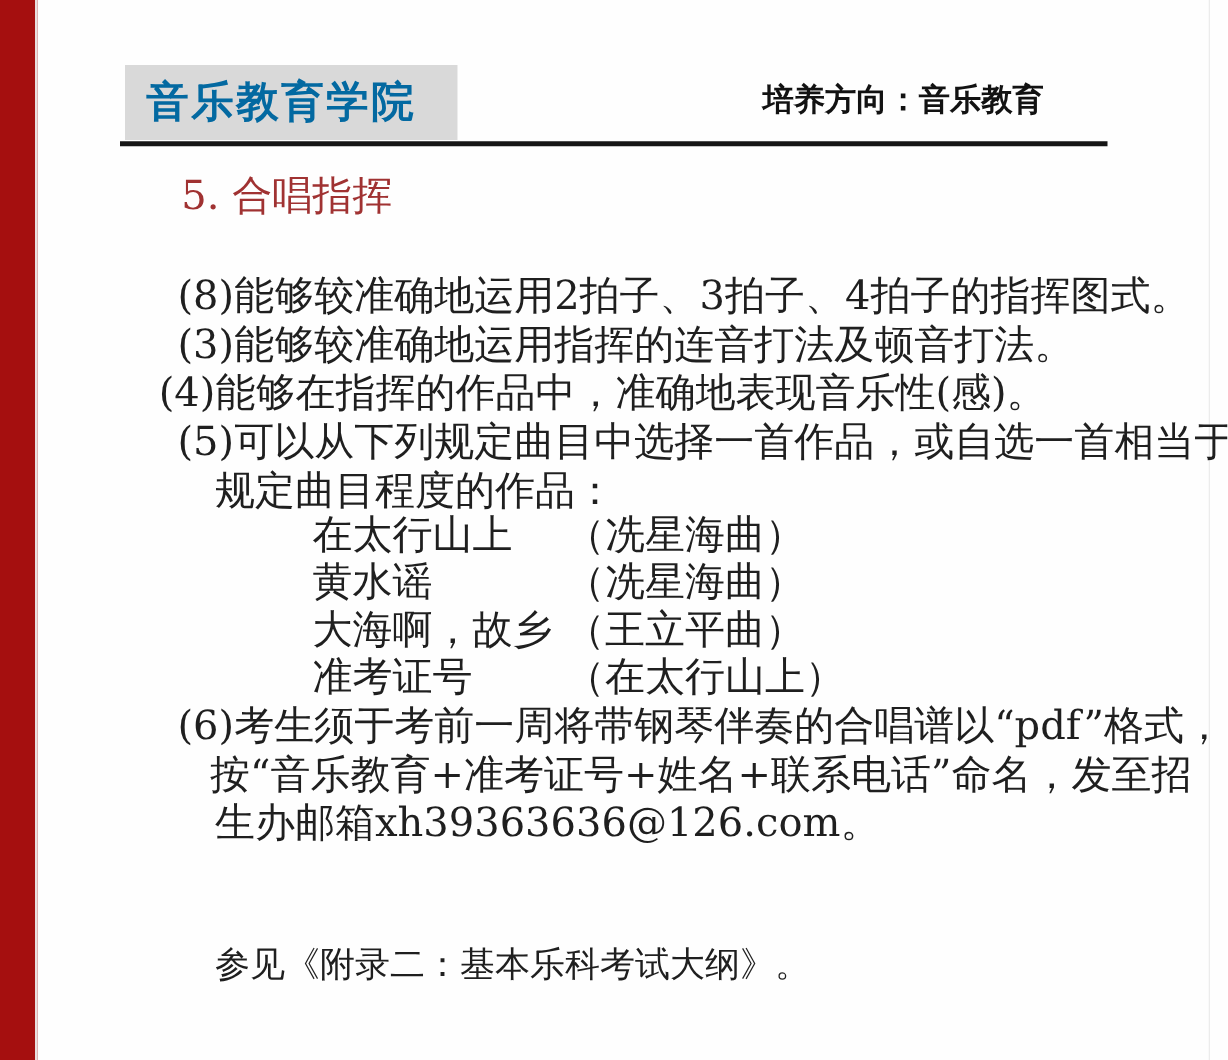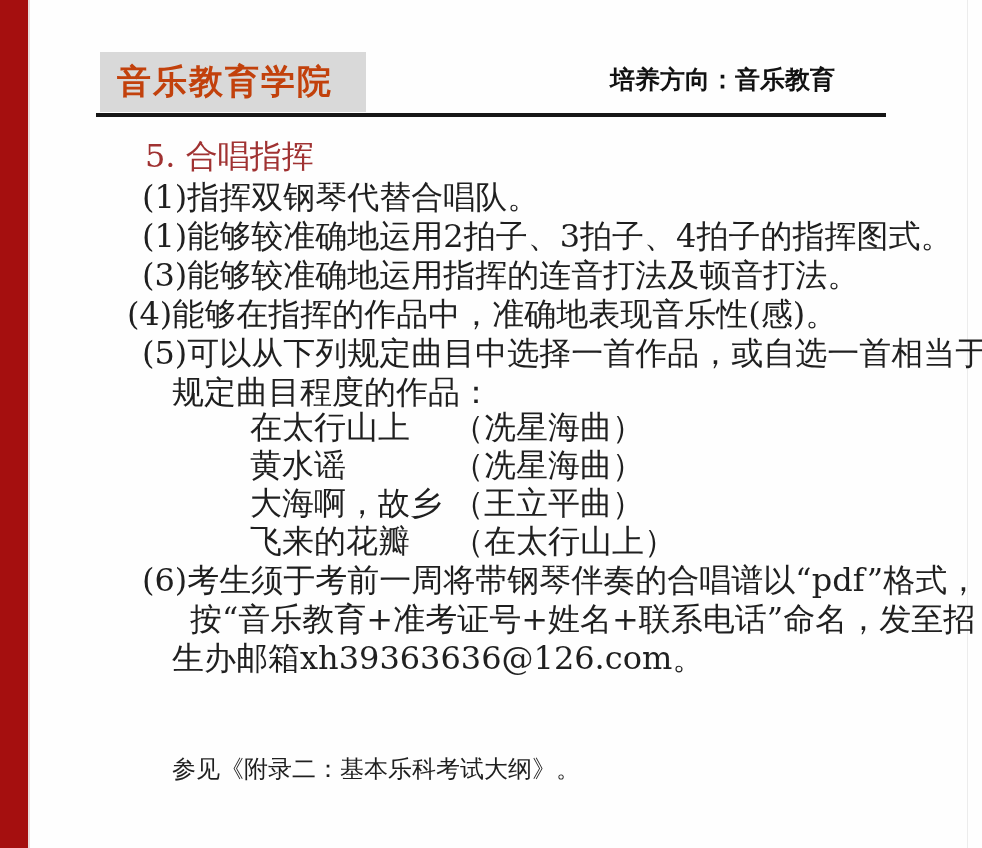--- a/index.html
+++ b/index.html
@@ -33,21 +33,21 @@
     height: 60px;
     background: #d9d9d9;
     display: flex;
     align-items: center;
     padding-left: 17px;
     box-sizing: border-box;
   }
   .college-title {
     font-size: 34px;
     font-weight: 700;
-    color: #c2410c;
+    color: #0369a1;
     letter-spacing: 2px;
     white-space: nowrap;
   }
   .direction-label {
     position: absolute;
     left: 560px;
     top: 63px;
     width: 325px;
     text-align: center;
     font-size: 25px;
@@ -91,21 +91,21 @@
     font-size: 27px;
     font-weight: 700;
     color: #a22121;
     letter-spacing: 1px;
     white-space: nowrap;
   }
   .reference-line {
     position: absolute;
     left: 172px;
     top: 753px;
-    font-size: 24px;
+    font-size: 28px;
     white-space: nowrap;
     color: #1f1f1f;
   }
   .edge-line {
     position: absolute;
     left: 967px;
     top: 0;
     width: 1px;
     height: 848px;
     background: #ececec;
@@ -122,43 +122,42 @@
   <div class="title-box">
     <span class="college-title">音乐教育学院</span>
   </div>
 
   <div class="direction-label">培养方向：音乐教育</div>
 
   <div class="header-rule"></div>
 
   <div class="line red-heading" style="left:145px; top:141px;">5. 合唱指挥</div>
 
-  <div class="line" style="left:142px; top:182px;">(1)指挥双钢琴代替合唱队。</div>
-  <div class="line" style="left:142px; top:221px;">(1)能够较准确地运用2拍子、3拍子、4拍子的指挥图式。</div>
+  <div class="line" style="left:142px; top:221px;">(8)能够较准确地运用2拍子、3拍子、4拍子的指挥图式。</div>
   <div class="line" style="left:142px; top:260px;">(3)能够较准确地运用指挥的连音打法及顿音打法。</div>
   <div class="line" style="left:127px; top:299px;">(4)能够在指挥的作品中，准确地表现音乐性(感)。</div>
   <div class="line" style="left:142px; top:338px;">(5)可以从下列规定曲目中选择一首作品，或自选一首相当于</div>
   <div class="line" style="left:172px; top:377px;">规定曲目程度的作品：</div>
 
   <div class="line song-row" style="left:0; top:412px; width:982px;">
     <span class="song-title">在太行山上</span>
     <span class="song-composer">（冼星海曲）</span>
   </div>
   <div class="line song-row" style="left:0; top:450px; width:982px;">
     <span class="song-title">黄水谣</span>
     <span class="song-composer">（冼星海曲）</span>
   </div>
   <div class="line song-row" style="left:0; top:488px; width:982px;">
     <span class="song-title">大海啊，故乡</span>
     <span class="song-composer">（王立平曲）</span>
   </div>
   <div class="line song-row" style="left:0; top:526px; width:982px;">
-    <span class="song-title">飞来的花瓣</span>
+    <span class="song-title">准考证号</span>
     <span class="song-composer">（在太行山上）</span>
   </div>
 
   <div class="line" style="left:142px; top:565px;">(6)考生须于考前一周将带钢琴伴奏的合唱谱以“pdf”格式，</div>
-  <div class="line" style="left:168px; top:604px;margin-left:22px;">按“音乐教育+准考证号+姓名+联系电话”命名，发至招</div>
+  <div class="line" style="left:168px; top:604px;">按“音乐教育+准考证号+姓名+联系电话”命名，发至招</div>
   <div class="line" style="left:172px; top:643px;">生办邮箱xh39363636@126.com。</div>
 
   <div class="reference-line">参见《附录二：基本乐科考试大纲》。</div>
 
 </div>
 
 </body></html>

